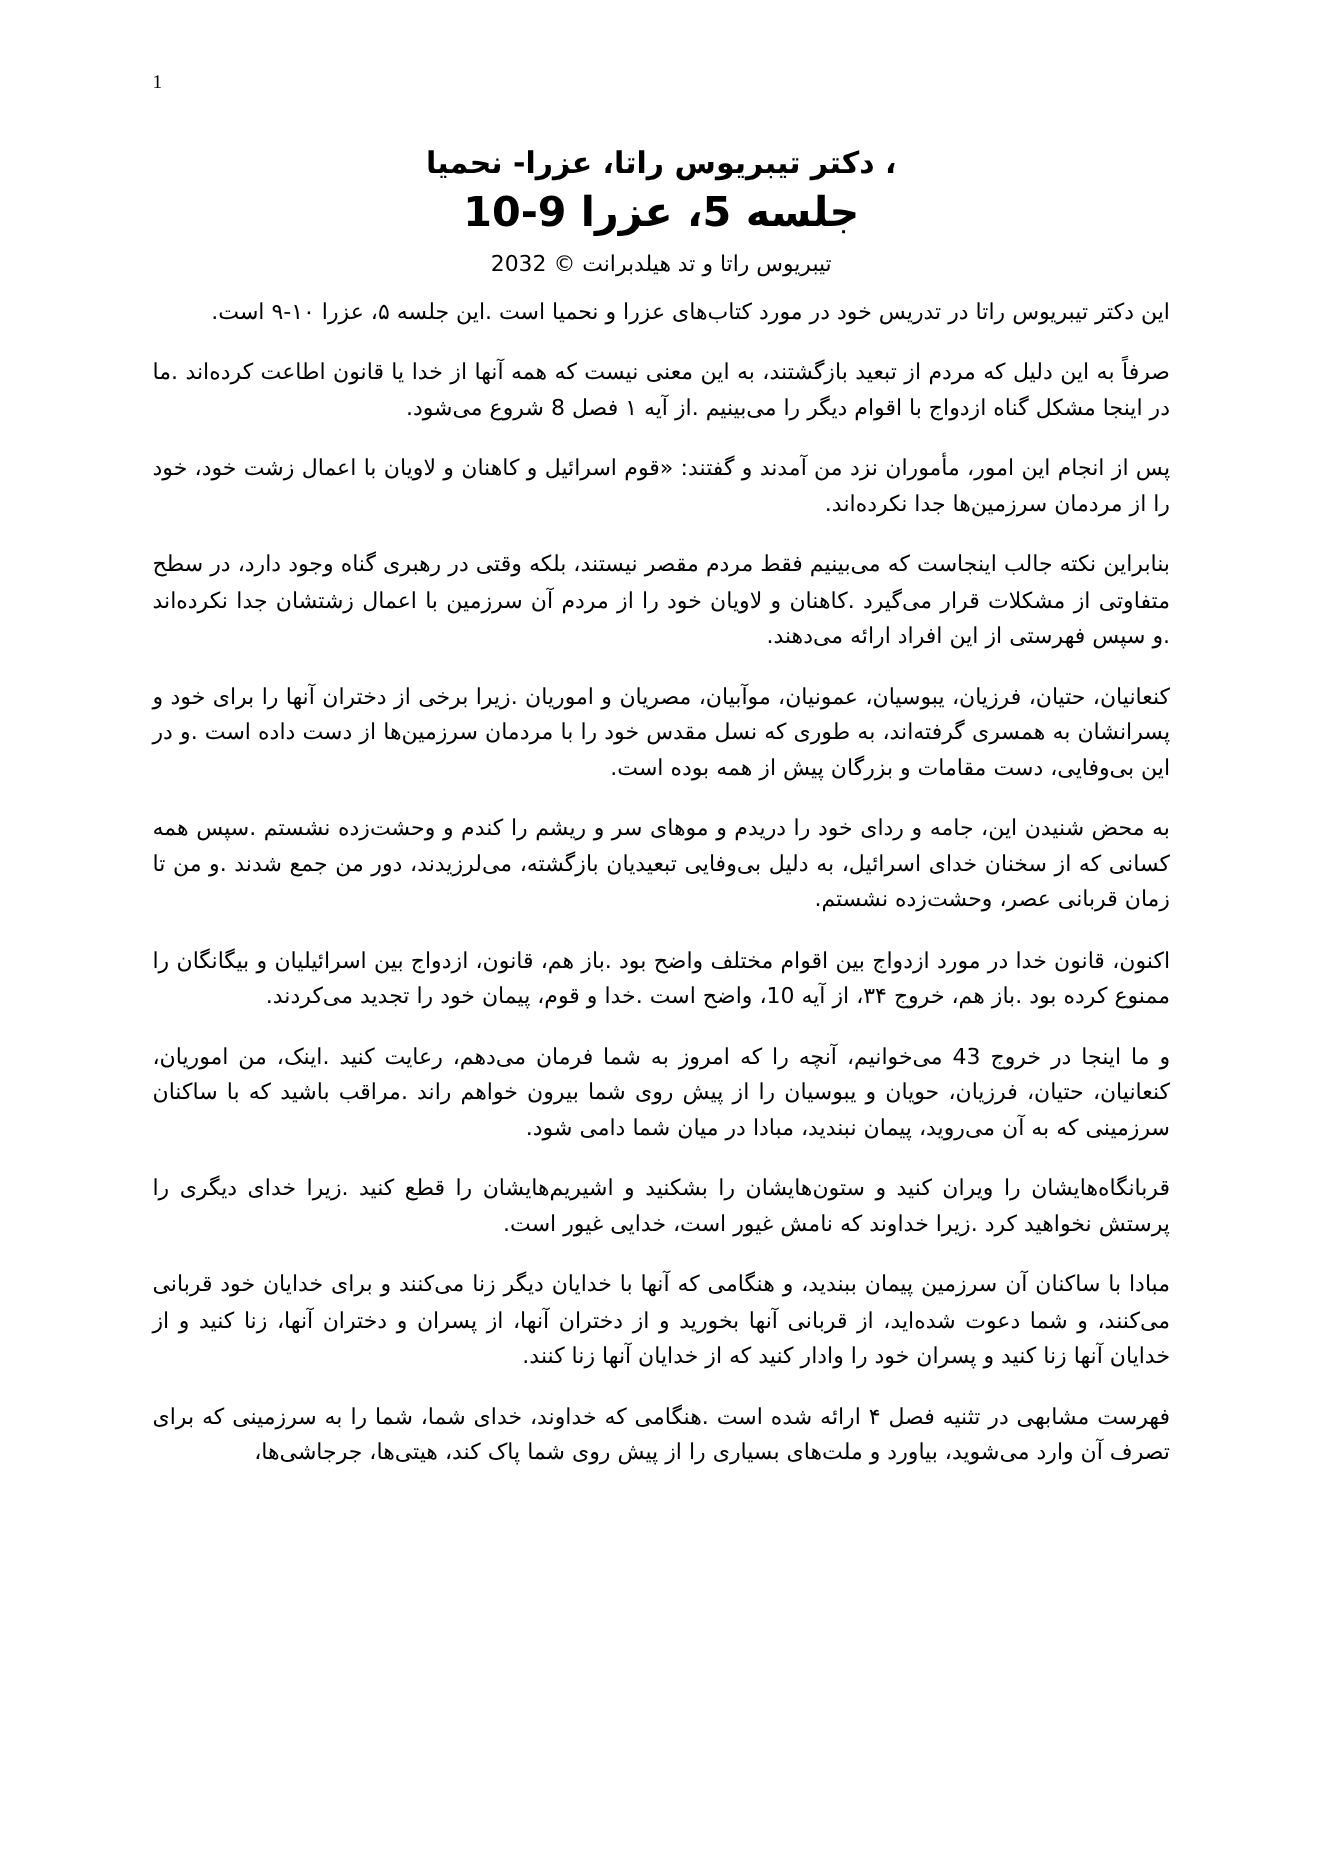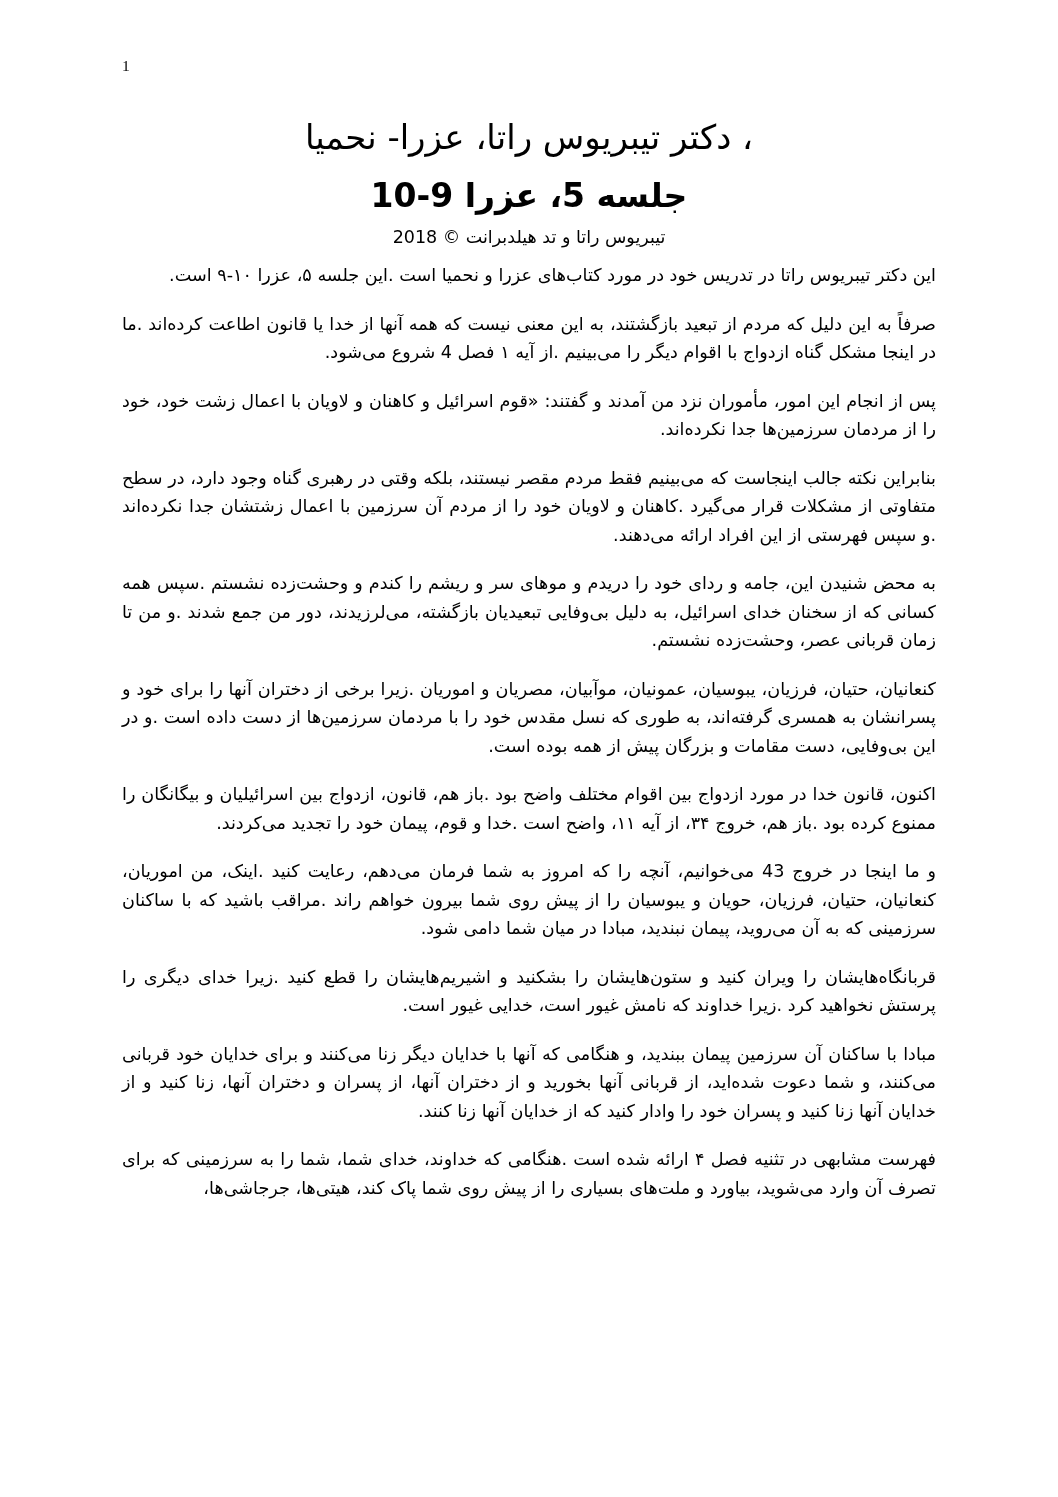--- a/index.html
+++ b/index.html
@@ -26,24 +26,24 @@
     font-size: 15.5px;
     line-height: 1;
     font-family: "Liberation Serif", serif;
     color: #000;
   }
   .title-block {
     margin-top: 62px;
     text-align: center;
   }
   .doc-title {
-    font-size: 34px;
-    font-weight: normal;
+    font-size: 24px;
+    font-weight: bold;
     line-height: 1.38;
-    margin: 12px;
+    margin: 0;
     letter-spacing: 0;
   }
   .doc-subtitle {
     font-size: 33px;
     font-weight: bold;
     line-height: 1.38;
     margin: 0;
   }
   .copyright {
     margin-top: 9px;
@@ -68,30 +68,30 @@
 </head>
 <body>
 
 <div class="page">
 
   <div class="page-number">1</div>
 
   <div class="title-block">
     <h1 class="doc-title">، دکتر تیبریوس راتا، عزرا- نحمیا</h1>
     <h1 class="doc-subtitle">جلسه 5، عزرا 9-10</h1>
-    <div class="copyright">تیبریوس راتا و تد هیلدبرانت © 2018</div>
+    <div class="copyright">تیبریوس راتا و تد هیلدبرانت © 2032</div>
   </div>
 
   <div class="body-copy">
     <p class="para">این دکتر تیبریوس راتا در تدریس خود در مورد کتاب‌های عزرا و نحمیا است .این جلسه ۵، عزرا ۱۰-۹ است.</p>
-    <p class="para">صرفاً به این دلیل که مردم از تبعید بازگشتند، به این معنی نیست که همه آنها از خدا یا قانون اطاعت کرده‌اند .ما در اینجا مشکل گناه ازدواج با اقوام دیگر را می‌بینیم .از آیه ۱ فصل 4 شروع می‌شود.</p>
+    <p class="para">صرفاً به این دلیل که مردم از تبعید بازگشتند، به این معنی نیست که همه آنها از خدا یا قانون اطاعت کرده‌اند .ما در اینجا مشکل گناه ازدواج با اقوام دیگر را می‌بینیم .از آیه ۱ فصل 8 شروع می‌شود.</p>
     <p class="para">پس از انجام این امور، مأموران نزد من آمدند و گفتند: «قوم اسرائیل و کاهنان و لاویان با اعمال زشت خود، خود را از مردمان سرزمین‌ها جدا نکرده‌اند.</p>
     <p class="para">بنابراین نکته جالب اینجاست که می‌بینیم فقط مردم مقصر نیستند، بلکه وقتی در رهبری گناه وجود دارد، در سطح متفاوتی از مشکلات قرار می‌گیرد .کاهنان و لاویان خود را از مردم آن سرزمین با اعمال زشتشان جدا نکرده‌اند .و سپس فهرستی از این افراد ارائه می‌دهند.</p>
+    <p class="para">کنعانیان، حتیان، فرزیان، یبوسیان، عمونیان، موآبیان، مصریان و اموریان .زیرا برخی از دختران آنها را برای خود و پسرانشان به همسری گرفته‌اند، به طوری که نسل مقدس خود را با مردمان سرزمین‌ها از دست داده است .و در این بی‌وفایی، دست مقامات و بزرگان پیش از همه بوده است.</p>
     <p class="para">به محض شنیدن این، جامه و ردای خود را دریدم و موهای سر و ریشم را کندم و وحشت‌زده نشستم .سپس همه کسانی که از سخنان خدای اسرائیل، به دلیل بی‌وفایی تبعیدیان بازگشته، می‌لرزیدند، دور من جمع شدند .و من تا زمان قربانی عصر، وحشت‌زده نشستم.</p>
-    <p class="para">کنعانیان، حتیان، فرزیان، یبوسیان، عمونیان، موآبیان، مصریان و اموریان .زیرا برخی از دختران آنها را برای خود و پسرانشان به همسری گرفته‌اند، به طوری که نسل مقدس خود را با مردمان سرزمین‌ها از دست داده است .و در این بی‌وفایی، دست مقامات و بزرگان پیش از همه بوده است.</p>
-    <p class="para">اکنون، قانون خدا در مورد ازدواج بین اقوام مختلف واضح بود .باز هم، قانون، ازدواج بین اسرائیلیان و بیگانگان را ممنوع کرده بود .باز هم، خروج ۳۴، از آیه ۱۱، واضح است .خدا و قوم، پیمان خود را تجدید می‌کردند.</p>
+    <p class="para">اکنون، قانون خدا در مورد ازدواج بین اقوام مختلف واضح بود .باز هم، قانون، ازدواج بین اسرائیلیان و بیگانگان را ممنوع کرده بود .باز هم، خروج ۳۴، از آیه 10، واضح است .خدا و قوم، پیمان خود را تجدید می‌کردند.</p>
     <p class="para">و ما اینجا در خروج 43 می‌خوانیم، آنچه را که امروز به شما فرمان می‌دهم، رعایت کنید .اینک، من اموریان، کنعانیان، حتیان، فرزیان، حویان و یبوسیان را از پیش روی شما بیرون خواهم راند .مراقب باشید که با ساکنان سرزمینی که به آن می‌روید، پیمان نبندید، مبادا در میان شما دامی شود.</p>
     <p class="para">قربانگاه‌هایشان را ویران کنید و ستون‌هایشان را بشکنید و اشیریم‌هایشان را قطع کنید  .زیرا خدای دیگری را پرستش نخواهید کرد .زیرا خداوند که نامش غیور است، خدایی غیور است.</p>
     <p class="para">مبادا با ساکنان آن سرزمین پیمان ببندید، و هنگامی که آنها با خدایان دیگر زنا می‌کنند و برای خدایان خود قربانی می‌کنند، و شما دعوت شده‌اید، از قربانی آنها بخورید و از دختران آنها، از پسران و دختران آنها، زنا کنید و از خدایان آنها زنا کنید و پسران خود را وادار کنید که از خدایان آنها زنا کنند.</p>
     <p class="para">فهرست مشابهی در تثنیه فصل ۴ ارائه شده است .هنگامی که خداوند، خدای شما، شما را به سرزمینی که برای تصرف آن وارد می‌شوید، بیاورد و ملت‌های بسیاری را از پیش روی شما پاک کند، هیتی‌ها، جرجاشی‌ها،</p>
   </div>
 
 </div>
 
 </body></html>

